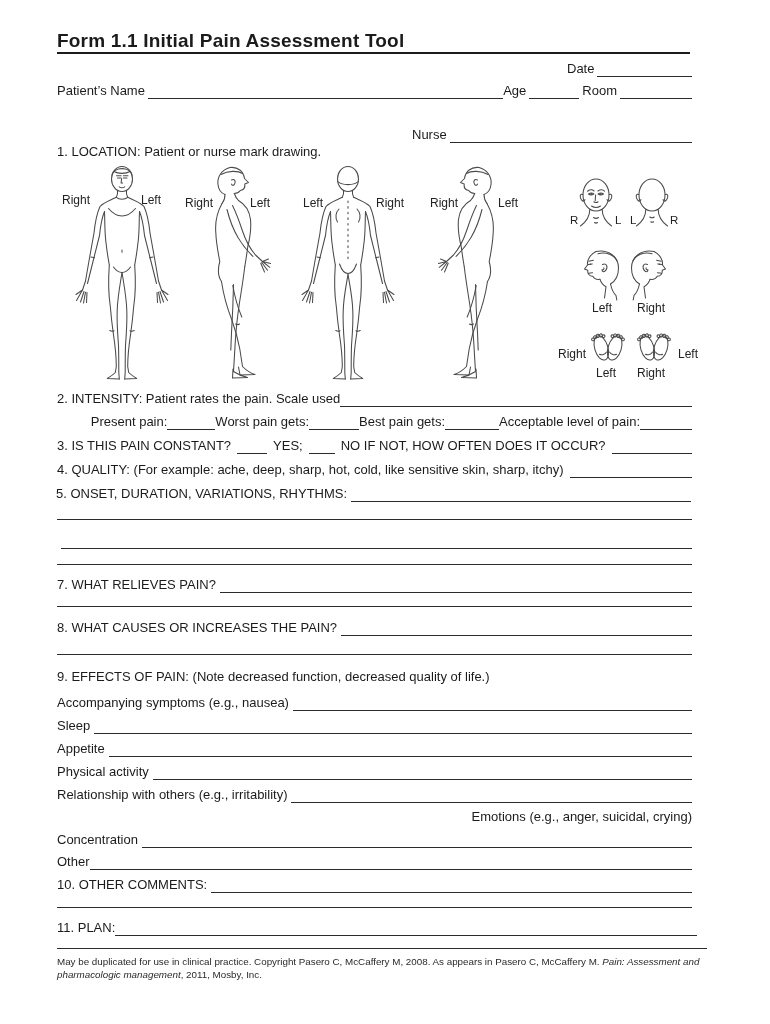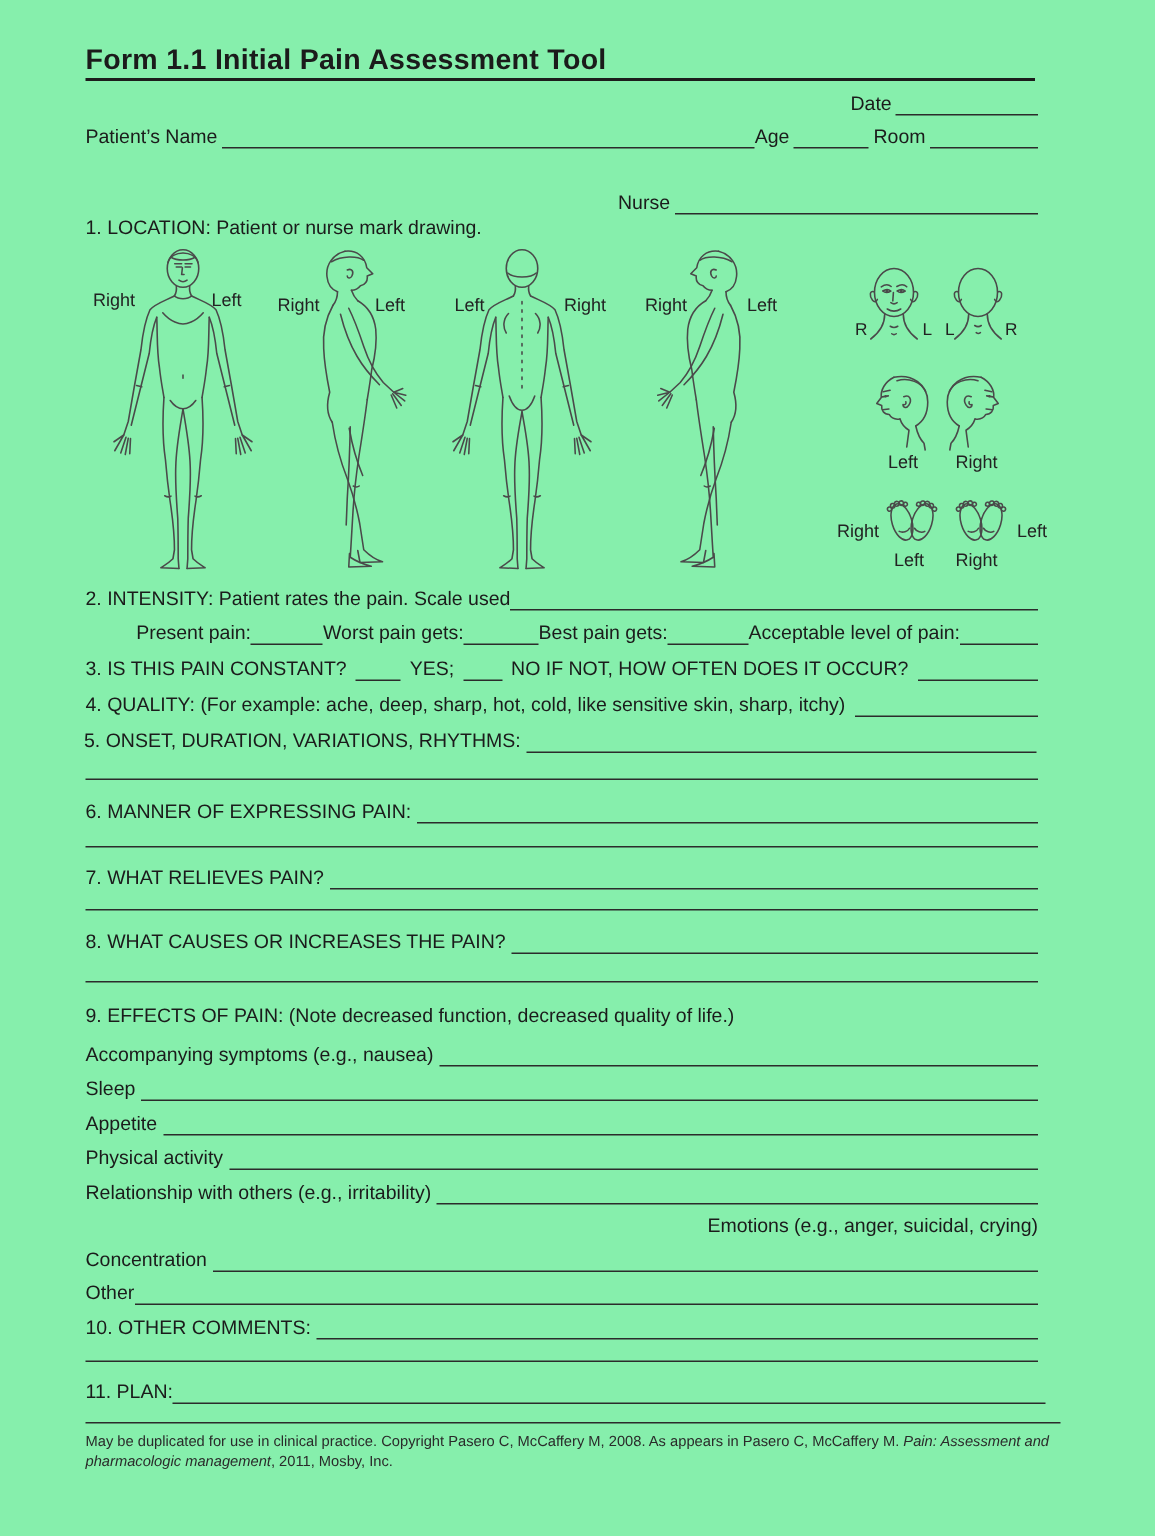--- a/index.html
+++ b/index.html
@@ -1,18 +1,18 @@
 <!DOCTYPE html>
 <html><head>
 <meta charset="utf-8">
 <style>
   html,body{margin:0;padding:0;background:#e8e8e8;}
   .page{
     position:relative;width:770px;height:1024px;margin:0 auto;
-    background:#86efac;color:#1b1b1b;
+    background:#ffffff;color:#1b1b1b;
     font-family:"Liberation Sans","DejaVu Sans",sans-serif;
     overflow:hidden;
   }
   .title{
     position:absolute;left:57px;top:30px;margin:0;
     font-size:19px;font-weight:bold;letter-spacing:.2px;white-space:nowrap;
   }
   .title-rule{position:absolute;left:57px;width:633px;top:52px;height:2.4px;background:#1c1c1c;}
   .row{
     position:absolute;display:flex;align-items:flex-end;
@@ -309,21 +309,20 @@
     <span class="fill f1" style="margin-left:6px;"></span>
   </div>
 
   <div class="row" style="top:485px;left:56px;width:635px;">
     <span>5. ONSET, DURATION, VARIATIONS, RHYTHMS:</span>
     <span class="fill f1" style="margin-left:4px;"></span>
   </div>
   <div class="blank" style="top:504px;"></div>
 
   <div class="row" style="top:532px;left:57px;width:635px;">
-    <span>6. MANNER OF EXPRESSING PAIN:</span>
     <span class="fill f1" style="margin-left:4px;"></span>
   </div>
   <div class="blank" style="top:549px;"></div>
 
   <div class="row" style="top:576px;left:57px;width:635px;">
     <span>7. WHAT RELIEVES PAIN?</span>
     <span class="fill f1" style="margin-left:4px;"></span>
   </div>
   <div class="blank" style="top:591px;"></div>
 

